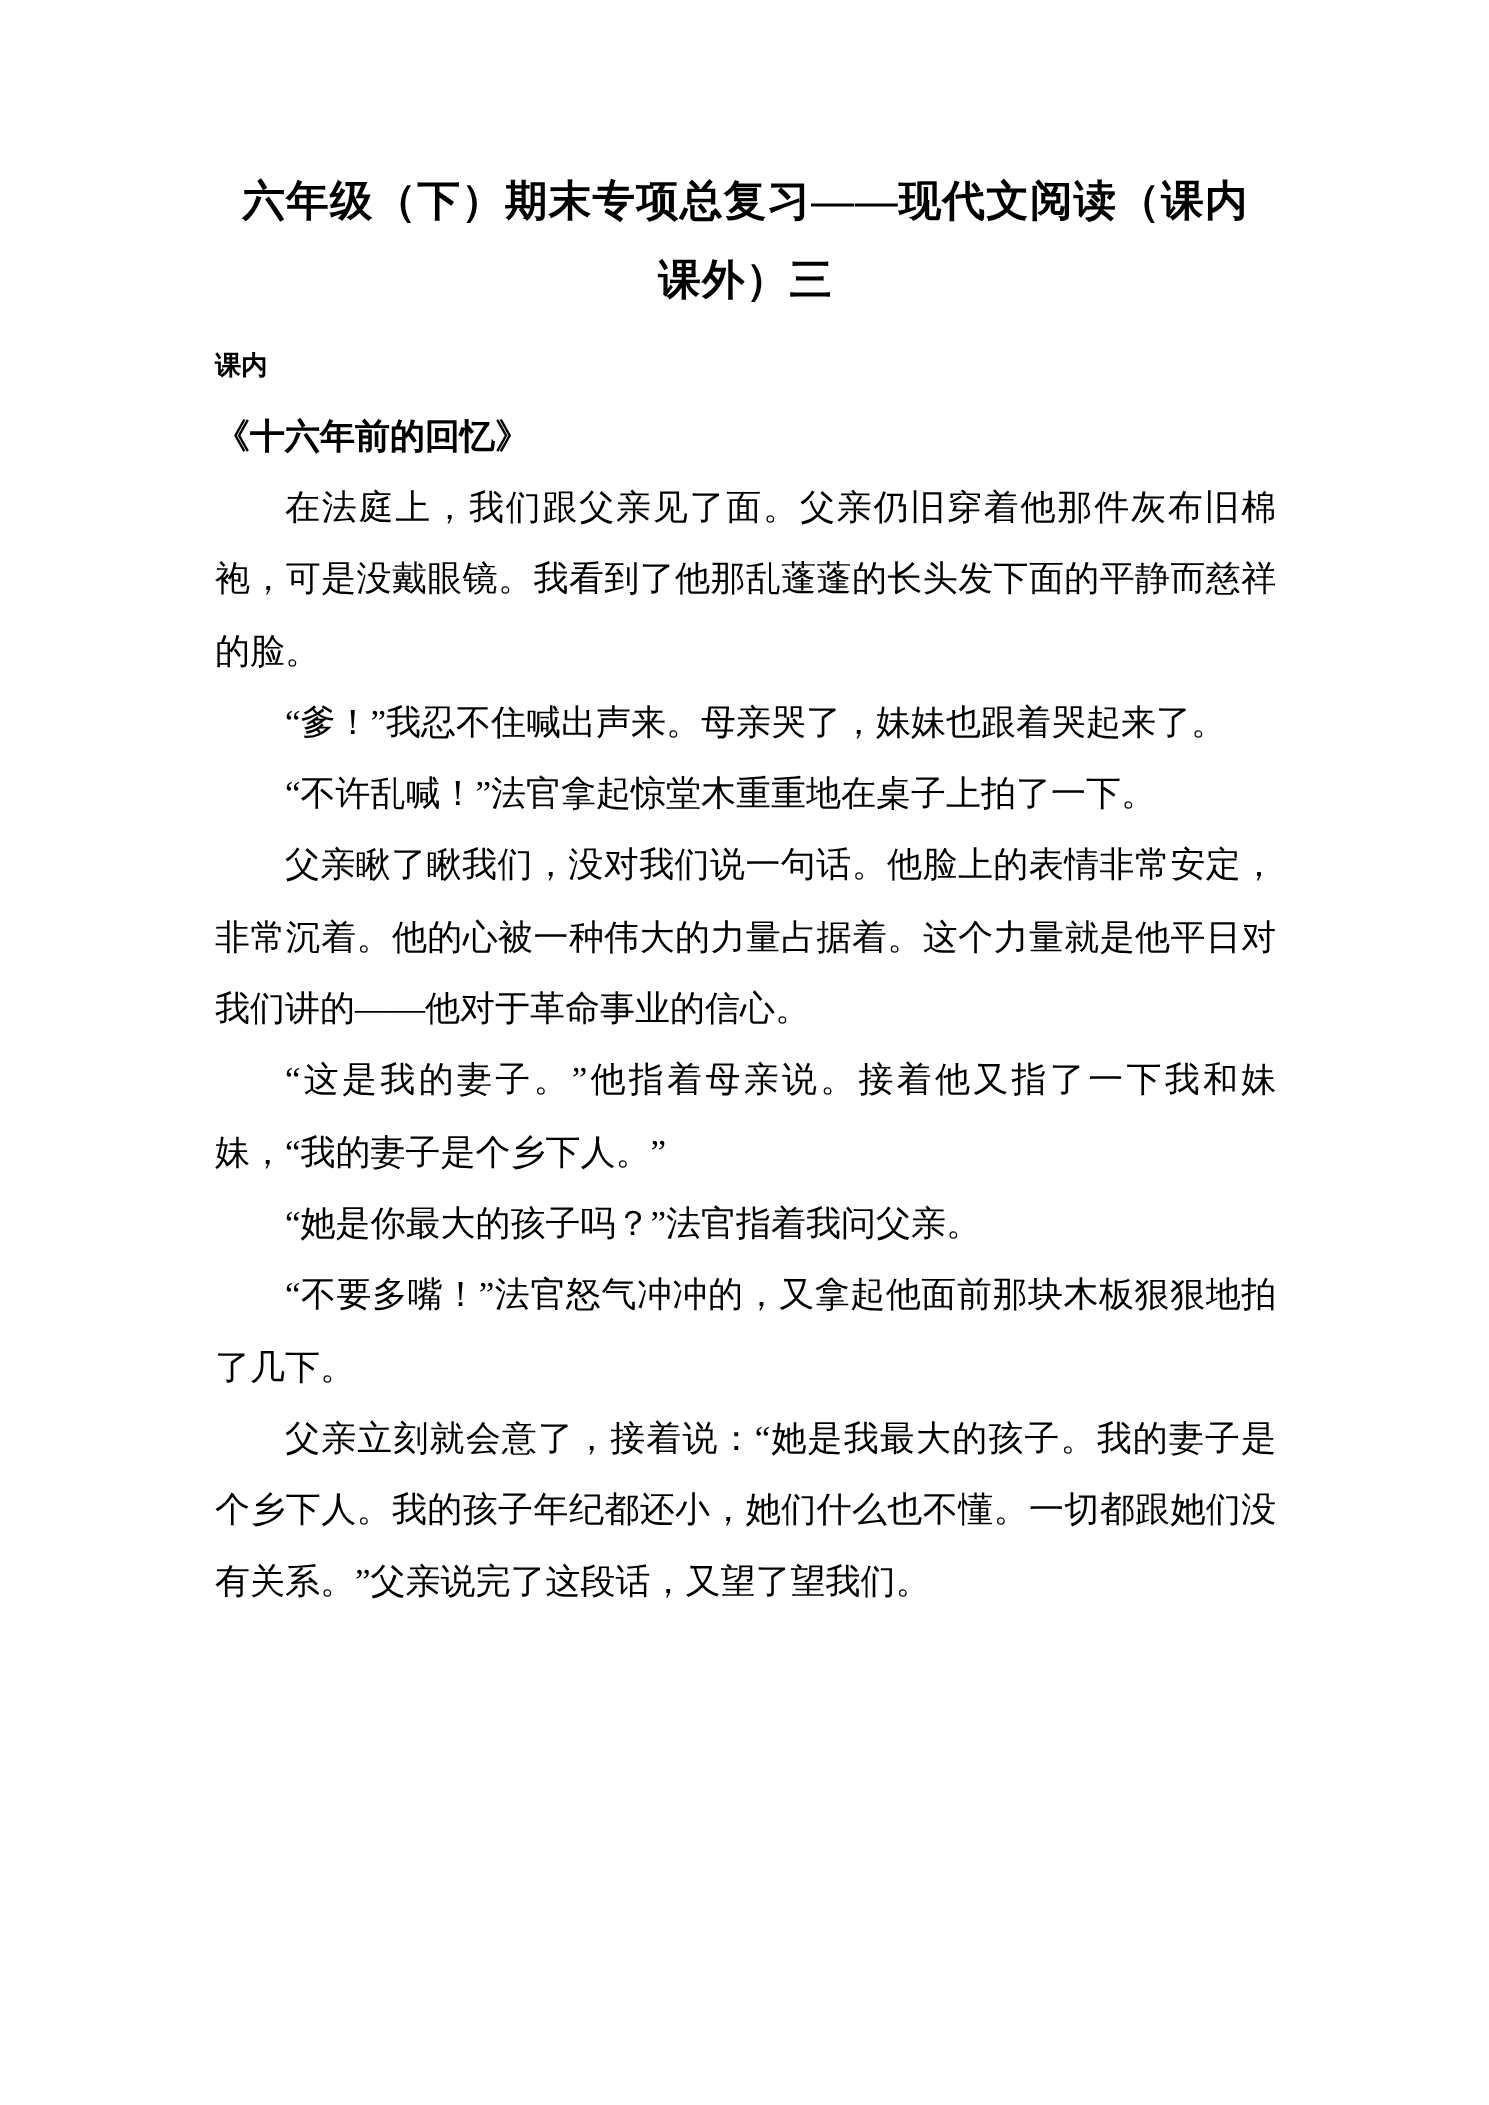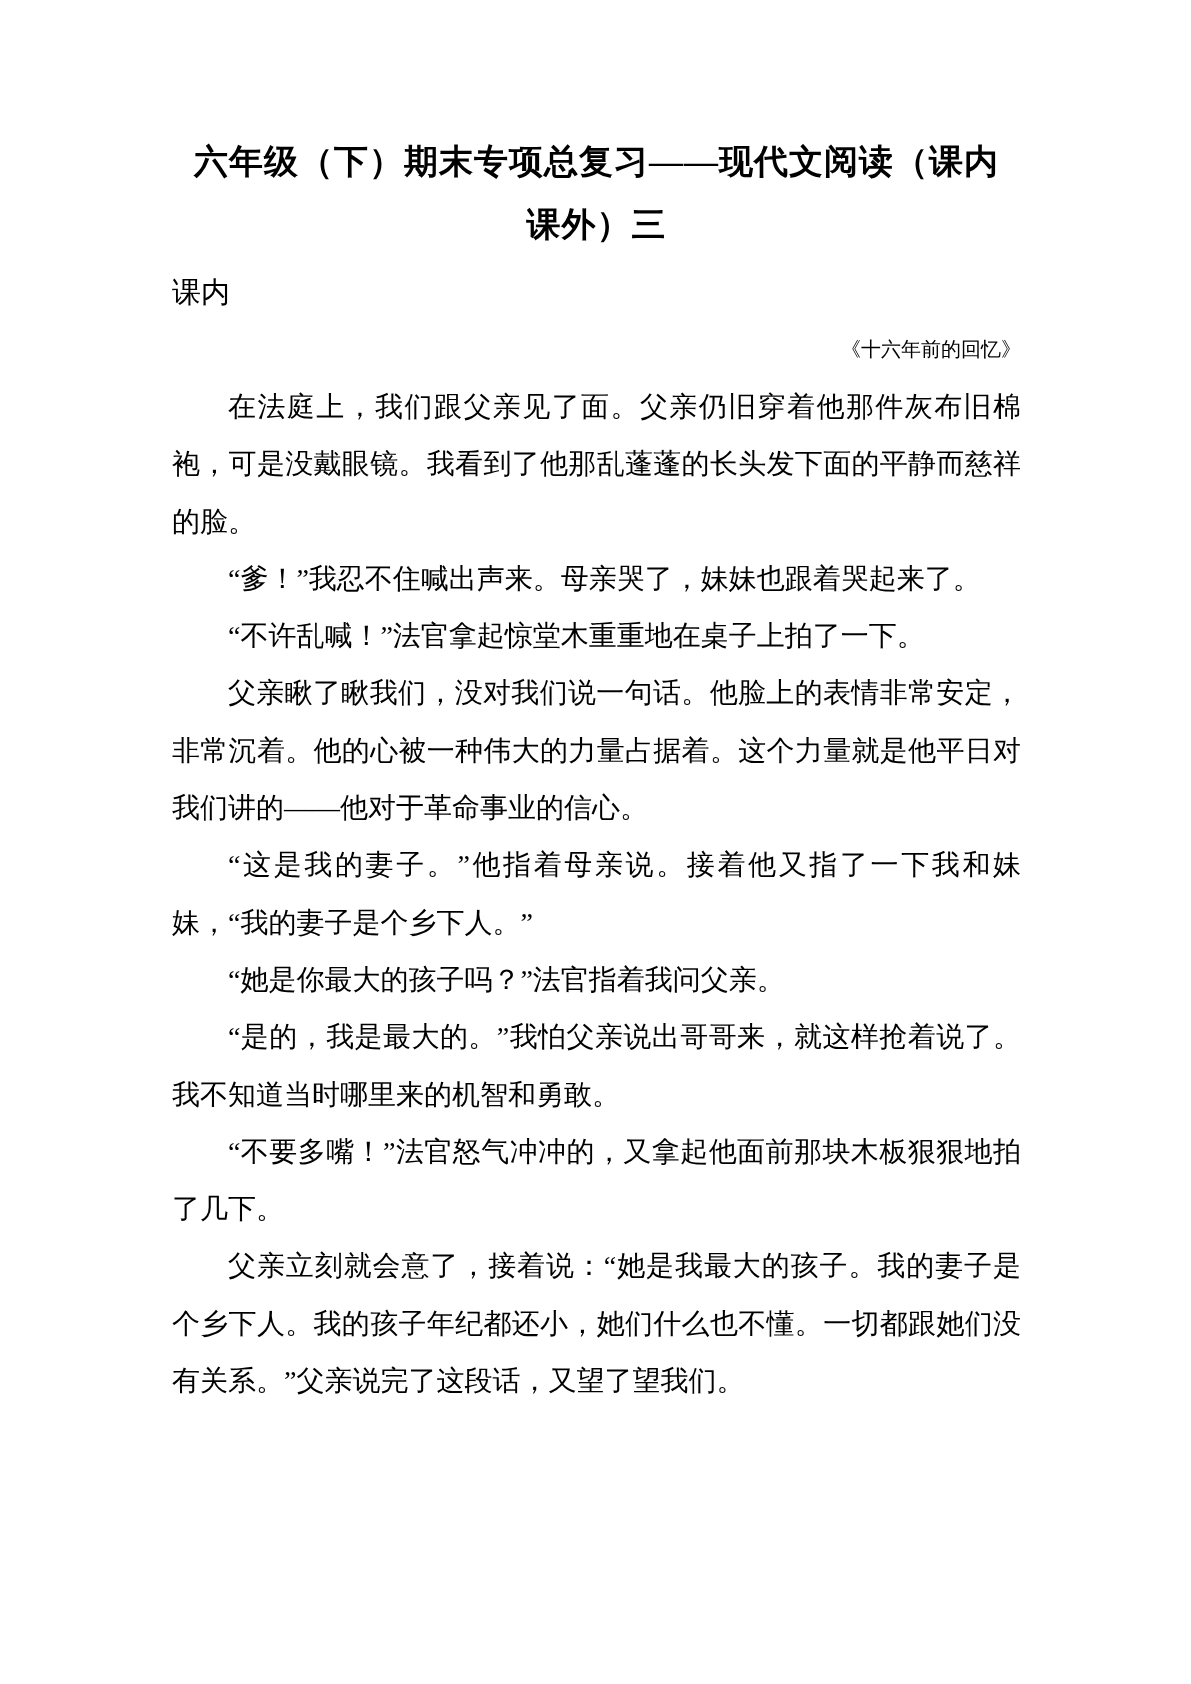--- a/index.html
+++ b/index.html
@@ -22,30 +22,30 @@
   .doc-title {
     font-size: 34px;
     font-weight: bold;
     line-height: 63px;
     text-align: center;
     margin: 0 auto;
     max-width: 812px;
     letter-spacing: 1px;
   }
   .section-heading {
-    font-size: 29px;
-    font-weight: normal;
+    font-size: 21px;
+    font-weight: bold;
     line-height: 57px;
     margin: 8px 0 0 0;
   }
   .passage-title {
-    font-size: 20px;
-    font-weight: normal;
+    font-size: 28px;
+    font-weight: bold;
     line-height: 57px;
-    text-align: right;
+    text-align: left;
     margin: 0;
   }
   .passage-body {
     margin: 0;
   }
   .para {
     font-size: 28px;
     line-height: 57.3px;
     margin: 0;
     text-indent: 2em;
@@ -63,17 +63,16 @@
 
   <div class="passage-title">《十六年前的回忆》</div>
 
   <div class="passage-body">
       <p class="para">在法庭上，我们跟父亲见了面。父亲仍旧穿着他那件灰布旧棉袍，可是没戴眼镜。我看到了他那乱蓬蓬的长头发下面的平静而慈祥的脸。</p>
       <p class="para">“爹！”我忍不住喊出声来。母亲哭了，妹妹也跟着哭起来了。</p>
       <p class="para">“不许乱喊！”法官拿起惊堂木重重地在桌子上拍了一下。</p>
       <p class="para">父亲瞅了瞅我们，没对我们说一句话。他脸上的表情非常安定，非常沉着。他的心被一种伟大的力量占据着。这个力量就是他平日对我们讲的——他对于革命事业的信心。</p>
       <p class="para">“这是我的妻子。”他指着母亲说。接着他又指了一下我和妹妹，“我的妻子是个乡下人。”</p>
       <p class="para">“她是你最大的孩子吗？”法官指着我问父亲。</p>
-      <p class="para">“是的，我是最大的。”我怕父亲说出哥哥来，就这样抢着说了。我不知道当时哪里来的机智和勇敢。</p>
       <p class="para">“不要多嘴！”法官怒气冲冲的，又拿起他面前那块木板狠狠地拍了几下。</p>
       <p class="para">父亲立刻就会意了，接着说：“她是我最大的孩子。我的妻子是个乡下人。我的孩子年纪都还小，她们什么也不懂。一切都跟她们没有关系。”父亲说完了这段话，又望了望我们。</p>
     </div>
 </div>
 
 </body></html>

